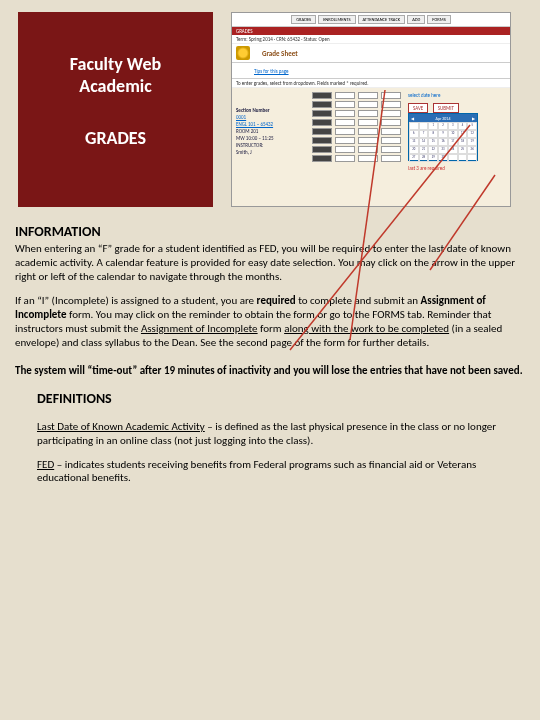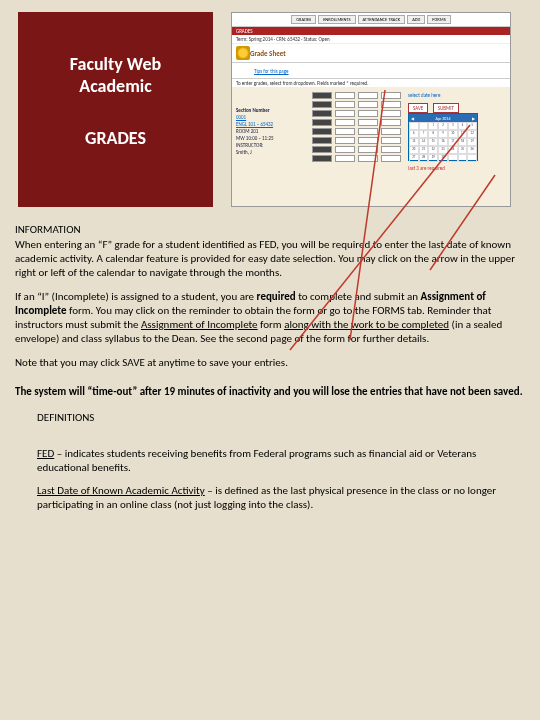--- a/index.html
+++ b/index.html
@@ -59,21 +59,21 @@
     height:8px;
     display:flex;
     align-items:center;
     padding-left:4px;
   }
   .ss-redband span { color:#fff; font-size:5px; }
   .ss-row { font-size:5px; padding:1px 4px; color:#333; border-bottom:1px solid #eee; }
   .ss-gradesheet {
     display:flex;
     align-items:center;
-    gap:0;
+    gap:12px;
     padding:2px 4px;
     border-bottom:1px solid #ccc;
   }
   .ss-star { width:14px; height:14px; background:radial-gradient(circle,#fc3 40%,#c90 60%); border-radius:2px; }
   .ss-gsheet-title { font-size:7px; font-weight:bold; color:#8a4d16; }
   .ss-tips { font-size:5px; color:#06c; text-decoration:underline; }
   .ss-tips-row { padding:0 4px 2px 22px; border-bottom:1px solid #ccc; }
   .ss-body {
     display:flex;
     background:#f5eedd;
@@ -128,36 +128,36 @@
     position:absolute;
     top:0; left:0;
     width:540px; height:720px;
     pointer-events:none;
   }
 
   .content {
     padding: 16px 15px 0 15px;
   }
   .section-h {
-    font-size: 11px;
-    font-weight: normal;
+    font-size: 14px;
+    font-weight: bold;
     margin-bottom: 2px;
   }
   .para {
     font-size: 11px;
     line-height: 1.25;
     margin-bottom: 11px;
   }
   .bold { font-weight: bold; margin-top: 15px; }
   .ul { text-decoration: underline; }
   .defs {
     padding: 0 22px;
     margin-top: 12px;
   }
-  .defs .section-h { margin-bottom: 23px; }
+  .defs .section-h { margin-bottom: 13px; }
   .defs .para { margin-bottom: 10px; }
 </style>
 </head>
 <body>
 
 <div class="top-row">
   <div class="title-block">
     <div class="t1">
       <span>Faculty Web</span><br><span>Academic</span>
     </div>
@@ -300,25 +300,24 @@
 
 <div class="content">
   <div class="section-h">INFORMATION</div>
 
   <div class="para">When entering an “F” grade for a student identified as FED, you will be required to enter the last date of known academic activity. A calendar feature is provided for easy date selection. You may click on the arrow in the upper right or left of the calendar to navigate through the months.</div>
 
   <div class="para">
     <span>If an “I” (Incomplete) is assigned to a student, you are </span><span class="bold">required</span><span> to complete and submit an </span><span class="bold">Assignment of Incomplete</span><span> form. You may click on the reminder to obtain the form or go to the FORMS tab. Reminder that instructors must submit the </span><span class="ul">Assignment of Incomplete</span><span> form </span><span class="ul">along with the work to be completed</span><span> (in a sealed envelope) and class syllabus to the Dean. See the second page of the form for further details.</span>
   </div>
 
-  <div class="para">Note that you may click SAVE at anytime to save your entries.</div>
   <div class="para bold">The system will “time-out” after 19 minutes of inactivity and you will lose the entries that have not been saved.</div>
 
   <div class="defs">
     <div class="section-h">DEFINITIONS</div>
     <div class="para">
+      <span class="ul">Last Date of Known Academic Activity</span><span> – is defined as the last physical presence in the class or no longer participating in an online class (not just logging into the class).</span>
+    </div>
+    <div class="para">
       <span class="ul">FED</span><span> – indicates students receiving benefits from Federal programs such as financial aid or Veterans educational benefits.</span>
-    </div>
-    <div class="para">
-      <span class="ul">Last Date of Known Academic Activity</span><span> – is defined as the last physical presence in the class or no longer participating in an online class (not just logging into the class).</span>
     </div>
   </div>
 </div>
 
 </body></html>

